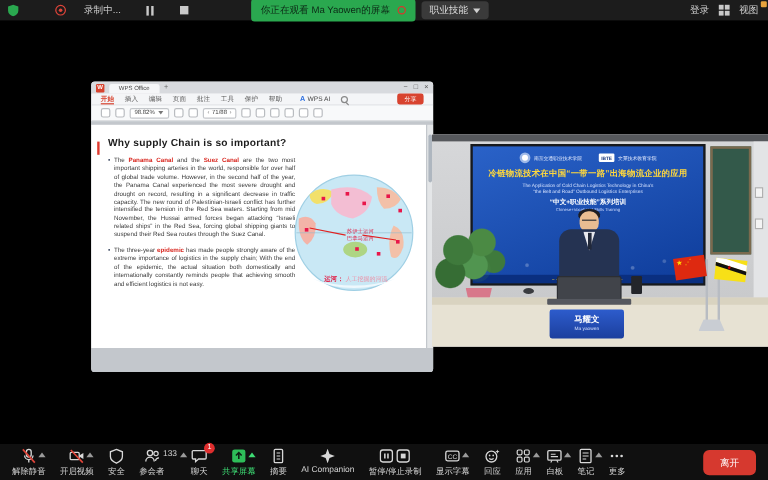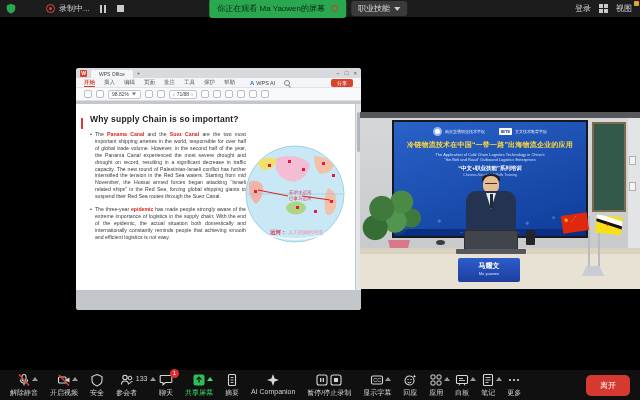--- a/index.html
+++ b/index.html
@@ -3,21 +3,21 @@
 <meta charset="utf-8">
 <style>
   html,body{margin:0;padding:0;background:#000;}
   *{box-sizing:border-box;font-family:"Liberation Sans","DejaVu Sans",sans-serif;}
   #screen{position:relative;width:640px;height:400px;background:#000;overflow:hidden;}
 
   
   .topbar{position:absolute;top:0;left:0;width:640px;height:17px;background:#1c1c1c;display:flex;align-items:center;}
   .tb-left{display:flex;align-items:center;gap:6px;margin-left:6px;}
   .shield-ic{width:10px;height:11px;}
-  .rec-group{display:flex;align-items:center;gap:4px;margin-left:24px;}
+  .rec-group{display:flex;align-items:center;gap:15px;margin-left:24px;}
   .rec-dot{width:9px;height:9px;border:1.5px solid #e0453a;border-radius:50%;position:relative;}
   .rec-dot::after{content:"";position:absolute;left:1.5px;top:1.5px;width:3px;height:3px;background:#e0453a;border-radius:50%;}
   .rec-txt{color:#cfcfcf;font-size:8px;}
   .pause-ic{width:7px;height:8px;display:flex;gap:2px;margin-left:6px;}
   .pause-ic i{width:2px;height:8px;background:#c9c9c9;}
   .stop-ic{width:7px;height:7px;background:#c9c9c9;margin-left:6px;}
   .tb-center{position:absolute;left:50%;transform:translateX(-56%);display:flex;align-items:center;gap:5px;}
   .banner{background:#2aa84f;color:#0c2916;font-size:8px;padding:4px 8px;border-radius:3px;display:flex;align-items:center;gap:6px;}
   .banner-dot{width:7px;height:7px;border:1.5px solid #d8372c;border-radius:50%;display:inline-block;}
   .viewopt{background:#3a3a3a;color:#dedede;font-size:8px;padding:2px 7px;border-radius:3px;display:flex;align-items:center;gap:4px;}

